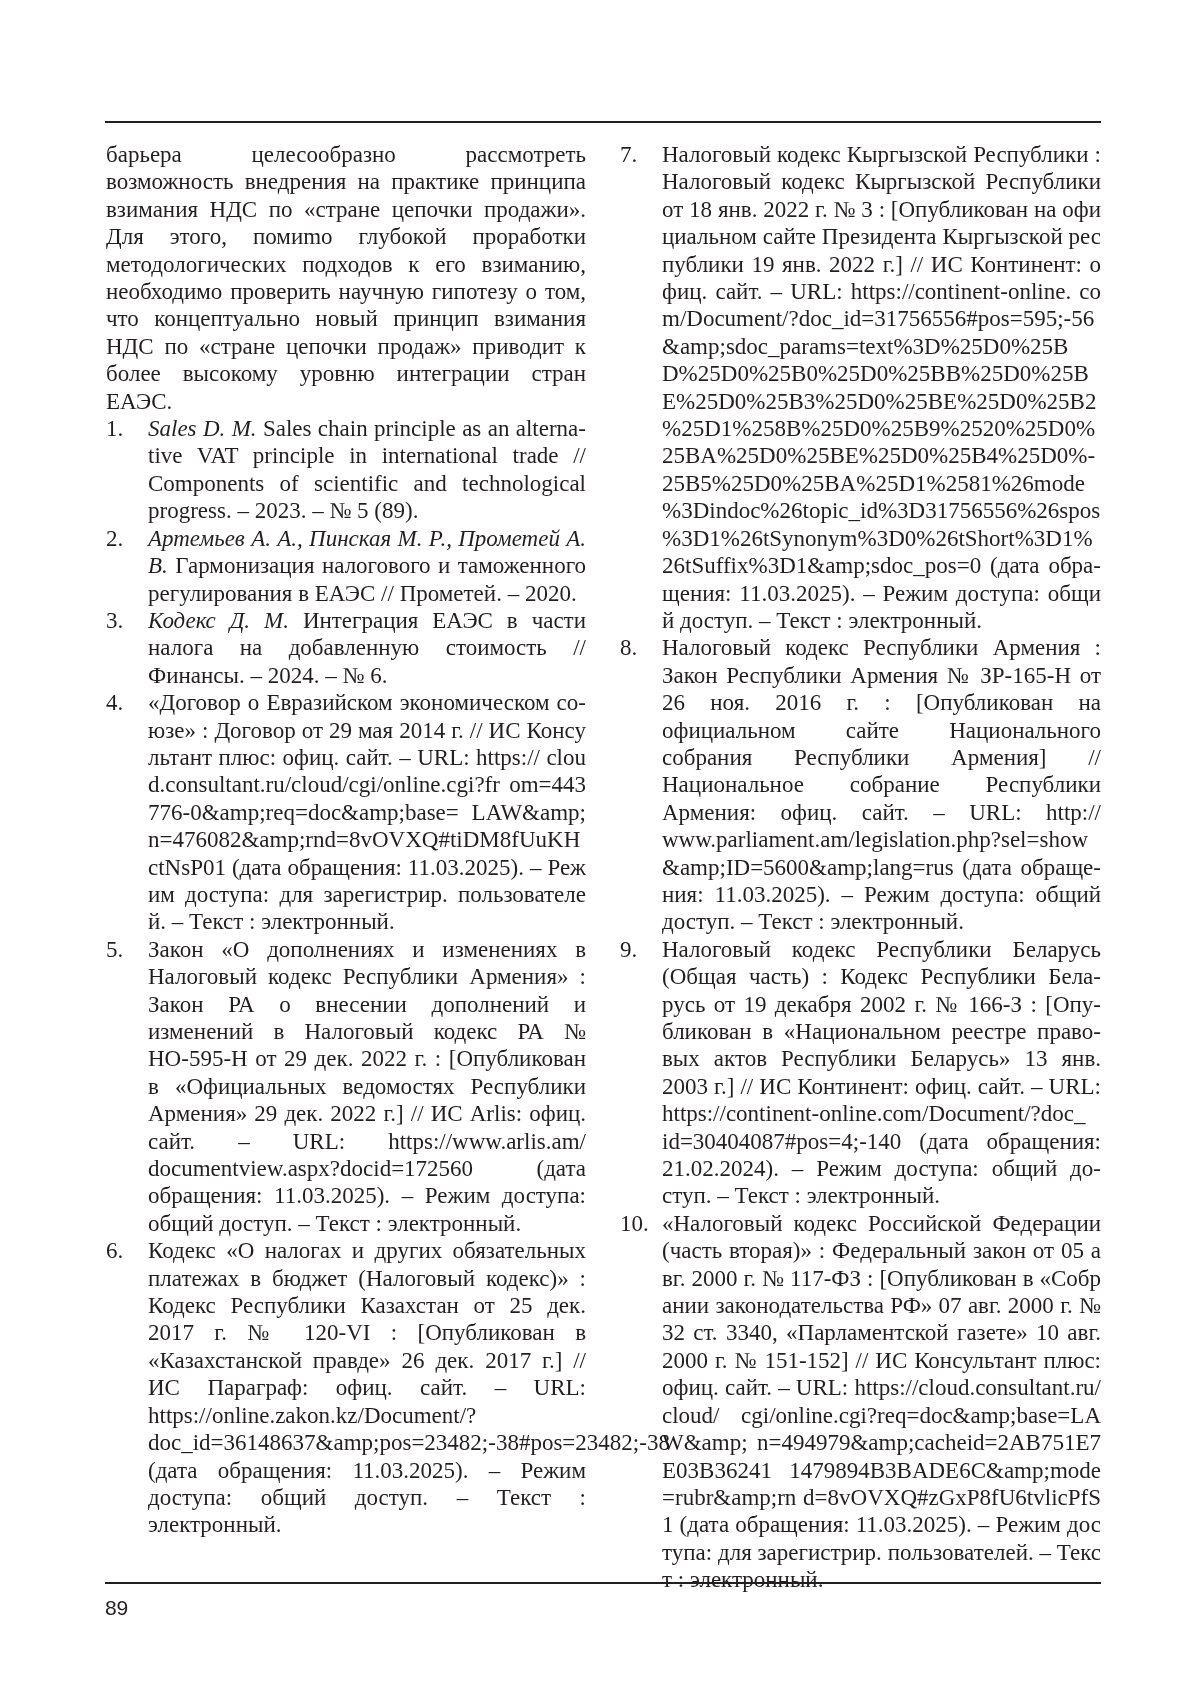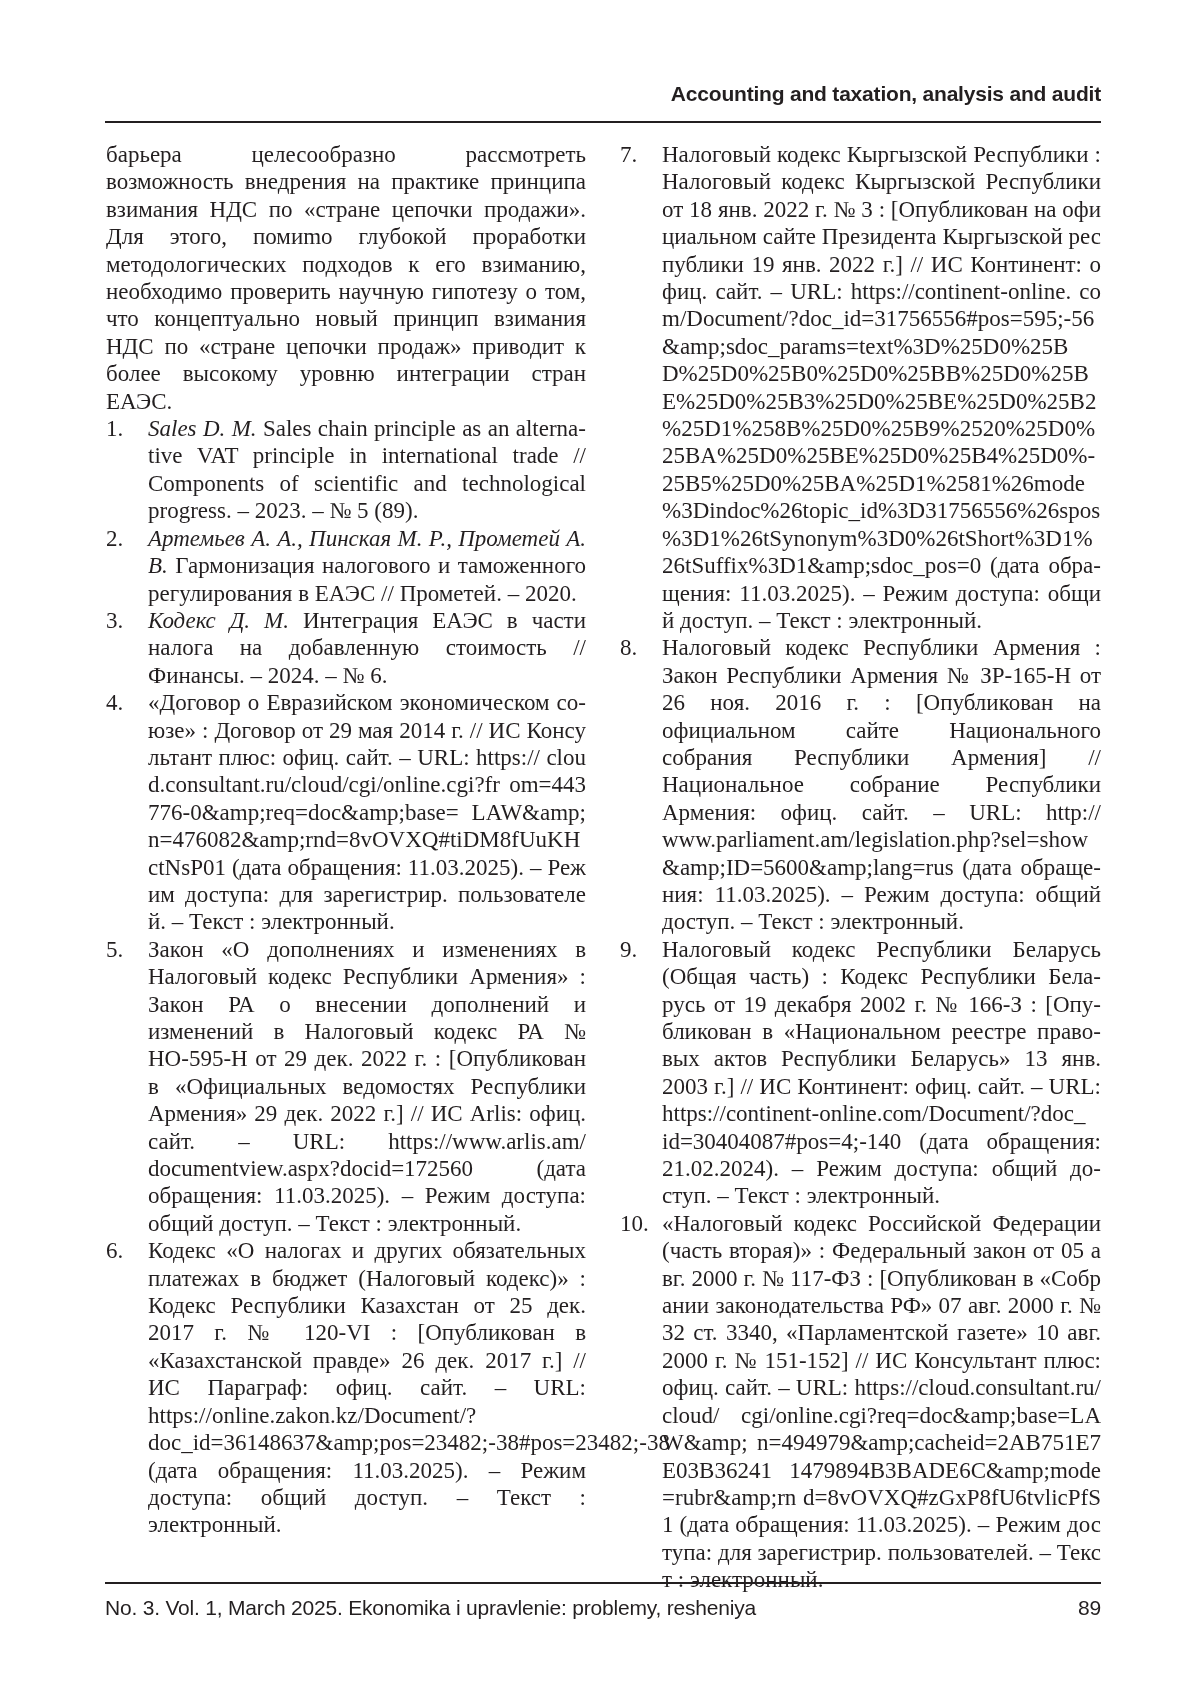--- a/index.html
+++ b/index.html
@@ -32,21 +32,20 @@
   .footer {
     position: absolute; left: 105px; width: 996px; top: 1596px;
     font-family: "Liberation Sans", sans-serif; font-size: 21px; color: #231f20;
     display: flex; justify-content: space-between; letter-spacing: -0.2px;
   }
 </style>
 </head>
 <body>
 
 <div class="page">
-  <div class="running-header">Accounting and taxation, analysis and audit</div>
   <div class="rule top"></div>
 
   <div class="col left">
     <p class="para">барьера целесообразно рассмотреть возможность внедрения на практике принципа взимания НДС по «стране цепочки продажи». Для этого, поми­mo глубокой проработки методологических под­ходов к его взиманию, необходимо проверить научную гипотезу о том, что концептуально но­вый принцип взимания НДС по «стране цепочки продаж» приводит к более высокому уровню ин­теграции стран ЕАЭС.</p>
     <ol class="refs">
       <li class="ref">
         <span class="ref-num">1.</span><span class="ref-author">Sales D. M.</span><span> Sales chain principle as an alterna­tive VAT principle in international trade // Com­ponents of scientific and technological prog­ress. – 2023. – № 5 (89).</span>
       </li>
       <li class="ref">
         <span class="ref-num">2.</span><span class="ref-author">Артемьев А. А., Пинская М. Р., Прометей А. В.</span><span> Гармонизация налогового и таможенного ре­гулирования в ЕАЭС // Прометей. – 2020.</span>
@@ -78,16 +77,15 @@
         <span class="ref-num">9.</span><span>Налоговый кодекс Республики Беларусь (Общая часть) : Кодекс Республики Бела­русь от 19 декабря 2002 г. № 166-З : [Опу­бликован в «Национальном реестре право­вых актов Республики Беларусь» 13 янв. 2003 г.] // ИС Континент: офиц. сайт. – URL: https://continent-online.com/Document/?doc_ id=30404087#pos=4;-140 (дата обращения: 21.02.2024). – Режим доступа: общий до­ступ. – Текст : электронный.</span>
       </li>
       <li class="ref url">
         <span class="ref-num">10.</span><span>«Налоговый кодекс Российской Федерации (часть вторая)» : Федеральный закон от 05 авг. 2000 г. № 117-ФЗ : [Опубликован в «Собрании законодательства РФ» 07 авг. 2000 г. № 32 ст. 3340, «Парламентской газете» 10 авг. 2000 г. № 151-152] // ИС Консультант плюс: офиц. сайт. – URL: https://cloud.consultant.ru/cloud/ cgi/online.cgi?req=doc&amp;amp;base=LAW&amp;amp; n=494979&amp;amp;cacheid=2AB751E7E03B36241 1479894B3BADE6C&amp;amp;mode=rubr&amp;amp;rn d=8vOVXQ#zGxP8fU6tvlicPfS1 (дата обраще­ния: 11.03.2025). – Режим доступа: для зареги­стрир. пользователей. – Текст : электронный.</span>
       </li>
     </ol>
   </div>
 
   <div class="rule bottom"></div>
   <div class="footer">
-    <span>No. 3. Vol. 1, March 2025. Ekonomika i upravlenie: problemy, resheniya</span>
     <span>89</span>
   </div>
 </div>
 
 </body></html>

